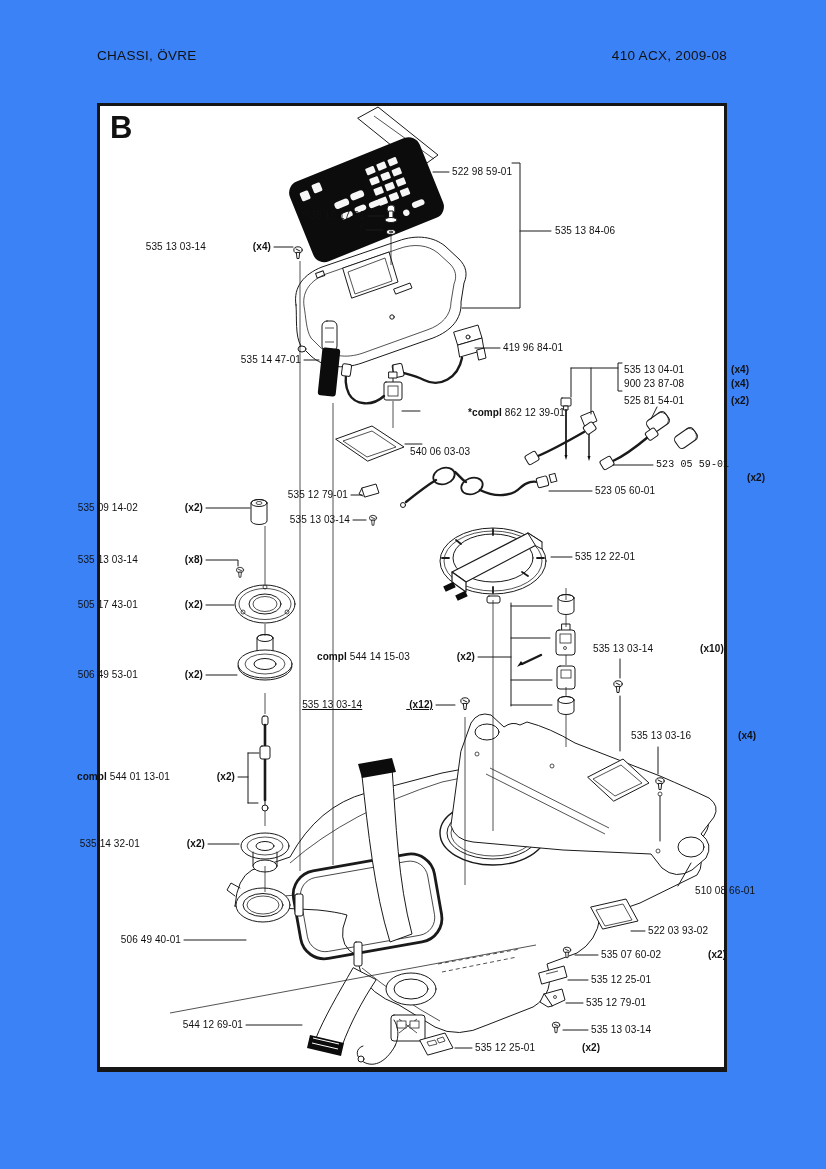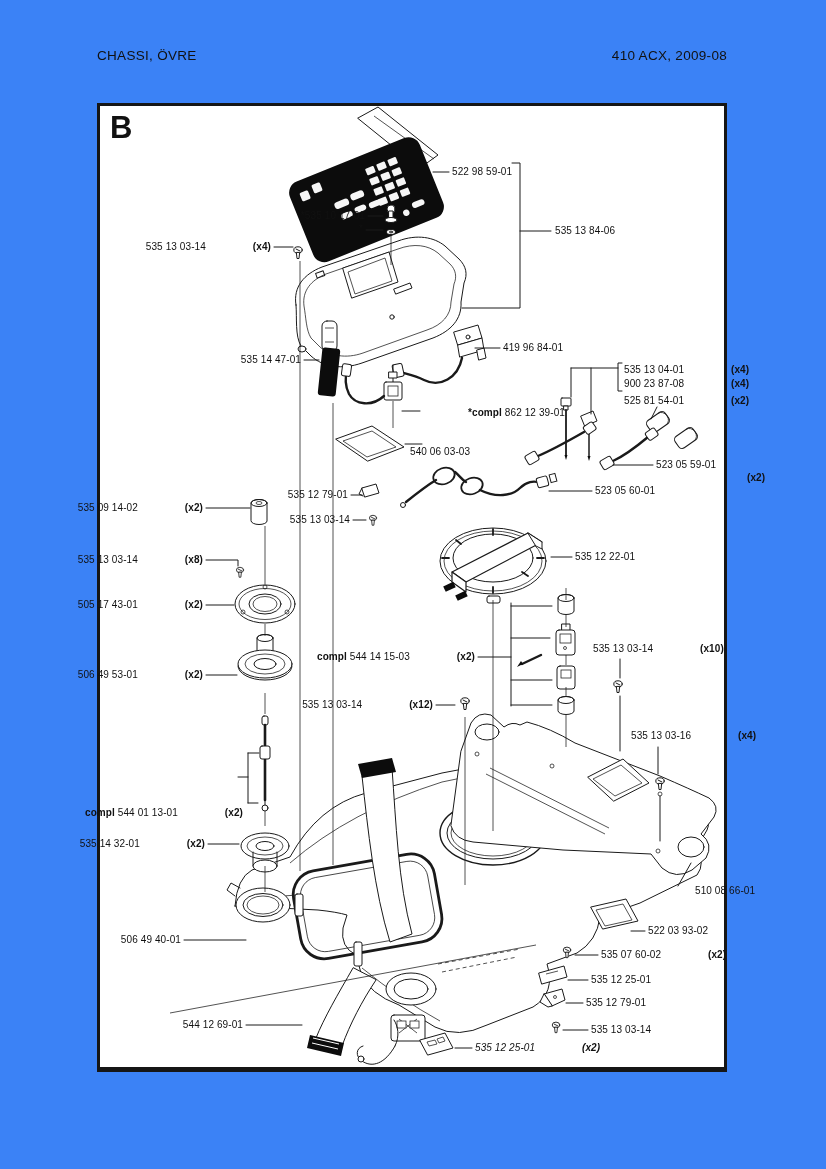--- a/index.html
+++ b/index.html
@@ -344,40 +344,40 @@
         <div class="lbl r" style="left: 265px; top: 103px;"><span>*535 10 17-01</span></div>
         <div class="lbl r" style="left: 263px; top: 116px;"><span>*</span></div>
         <div class="lbl r" style="left: 171px; top: 134px;"><span>535 13 03-14</span><b> (x4)</b></div>
         <div class="lbl r" style="left: 201px; top: 247px;"><span>535 14 47-01</span></div>
         <div class="lbl" style="left: 403px; top: 235px;"><span>419 96 84-01</span></div>
         <div class="lbl" style="left: 324px; top: 300px;"><b>*compl </b><span>862 12 39-01</span></div>
         <div class="lbl" style="left: 310px; top: 331px; margin-top: 8px;"><span>540 06 03-03</span></div>
         <div class="lbl" style="left: 524px; top: 257px;"><span>535 13 04-01</span><b> (x4)</b></div>
         <div class="lbl" style="left: 524px; top: 271px;"><span>900 23 87-08</span><b> (x4)</b></div>
         <div class="lbl" style="left: 524px; top: 288px;"><span>525 81 54-01</span><b> (x2)</b></div>
-        <div class="lbl" style="left: 556px; top: 352px;"><span>523 05 59-01</span></div>
+        <div class="lbl" style="left: 556px; top: 352px; font-family: Liberation Mono, monospace;"><span>523 05 59-01</span></div>
         <div class="lbl" style="left: 603px; top: 365px;"><b>(x2)</b></div>
         <div class="lbl" style="left: 495px; top: 378px;"><span>523 05 60-01</span></div>
         <div class="lbl r" style="left: 248px; top: 382px;"><span>535 12 79-01</span></div>
         <div class="lbl r" style="left: 250px; top: 407px;"><span>535 13 03-14</span></div>
         <div class="lbl r" style="left: 103px; top: 395px;"><span>535 09 14-02</span><b> (x2)</b></div>
         <div class="lbl r" style="left: 103px; top: 447px;"><span>535 13 03-14</span><b> (x8)</b></div>
         <div class="lbl r" style="left: 103px; top: 492px;"><span>505 17 43-01</span><b> (x2)</b></div>
         <div class="lbl r" style="left: 103px; top: 562px;"><span>506 49 53-01</span><b> (x2)</b></div>
         <div class="lbl" style="left: 475px; top: 444px;"><span>535 12 22-01</span></div>
         <div class="lbl r" style="left: 375px; top: 544px;"><b>compl </b><span>544 14 15-03</span><b> (x2)</b></div>
         <div class="lbl" style="left: 493px; top: 536px;"><span>535 13 03-14</span><b> (x10)</b></div>
-        <div class="lbl r" style="left: 333px; top: 592px;"><span>535 13 03-14</span><b> (x12)</b></div>
+        <div class="lbl r" style="left: 333px; top: 592px; text-decoration: underline;"><span>535 13 03-14</span><b> (x12)</b></div>
         <div class="lbl" style="left: 531px; top: 623px;"><span>535 13 03-16</span><b> (x4)</b></div>
-        <div class="lbl r" style="left: 135px; top: 700px; margin-left: 8px;"><b>compl </b><span>544 01 13-01</span><b> (x2)</b></div>
+        <div class="lbl r" style="left: 135px; top: 664px;"><b>compl </b><span>544 01 13-01</span><b> (x2)</b></div>
         <div class="lbl r" style="left: 105px; top: 731px;"><span>535 14 32-01</span><b> (x2)</b></div>
         <div class="lbl" style="left: 555px; top: 778px; margin-left: 40px;"><span>510 08 66-01</span></div>
         <div class="lbl" style="left: 548px; top: 818px;"><span>522 03 93-02</span></div>
         <div class="lbl r" style="left: 81px; top: 827px;"><span>506 49 40-01</span></div>
         <div class="lbl" style="left: 501px; top: 842px;"><span>535 07 60-02</span><b> (x2)</b></div>
         <div class="lbl" style="left: 491px; top: 867px;"><span>535 12 25-01</span></div>
         <div class="lbl" style="left: 486px; top: 890px;"><span>535 12 79-01</span></div>
         <div class="lbl r" style="left: 143px; top: 912px;"><span>544 12 69-01</span></div>
         <div class="lbl" style="left: 491px; top: 917px;"><span>535 13 03-14</span></div>
-        <div class="lbl" style="left: 375px; top: 935px; font-style: italic;"><span>535 12 25-01</span><b> (x2)</b></div>
+        <div class="lbl" style="left: 375px; top: 935px;"><span>535 12 25-01</span><b> (x2)</b></div>
       </div>
   </div>
 </div>
 
 </body></html>

